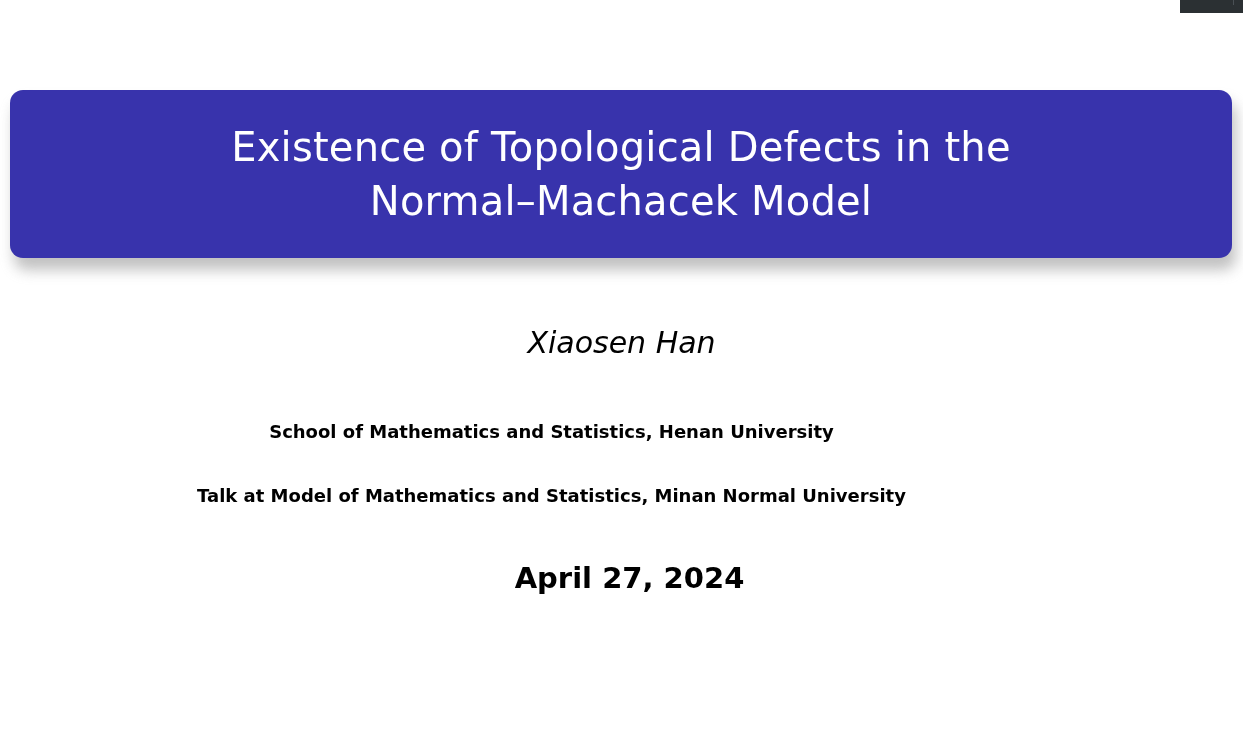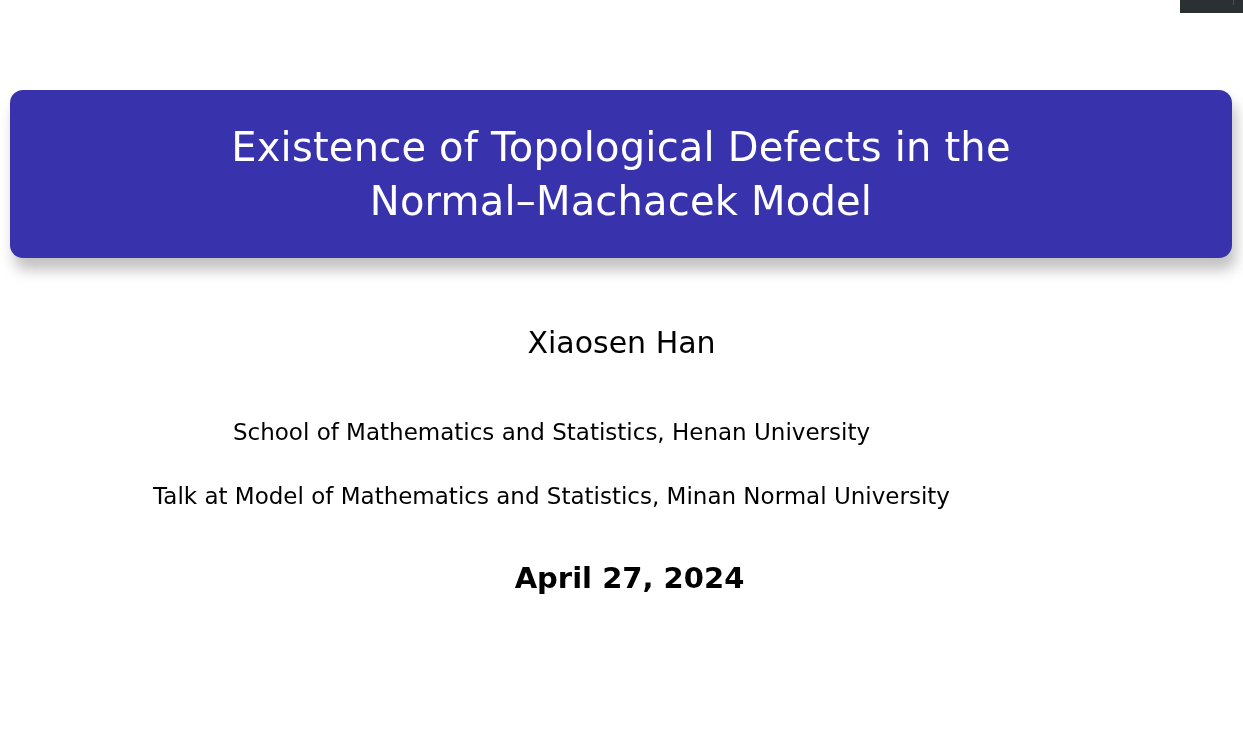--- a/index.html
+++ b/index.html
@@ -97,30 +97,32 @@
   #author {
     position: absolute;
     left: 0;
     top: 66px;
     width: 1243px;
     text-align: center;
     color: #000000;
     font-size: 30px;
     line-height: 38px;
     white-space: nowrap;
+    font-style: italic;
   }
   .affiliation {
     position: absolute;
     left: 0;
     width: 1103px;
     text-align: center;
     color: #000000;
-    font-size: 23px;
+    font-size: 18px;
     line-height: 30px;
     white-space: nowrap;
+    font-weight: bold;
   }
   #affiliation-0 { top: 159px; }
   #affiliation-1 { top: 223px; }
   #date {
     position: absolute;
     left: 8px;
     top: 301px;
     width: 1243px;
     text-align: center;
     color: #000000;

